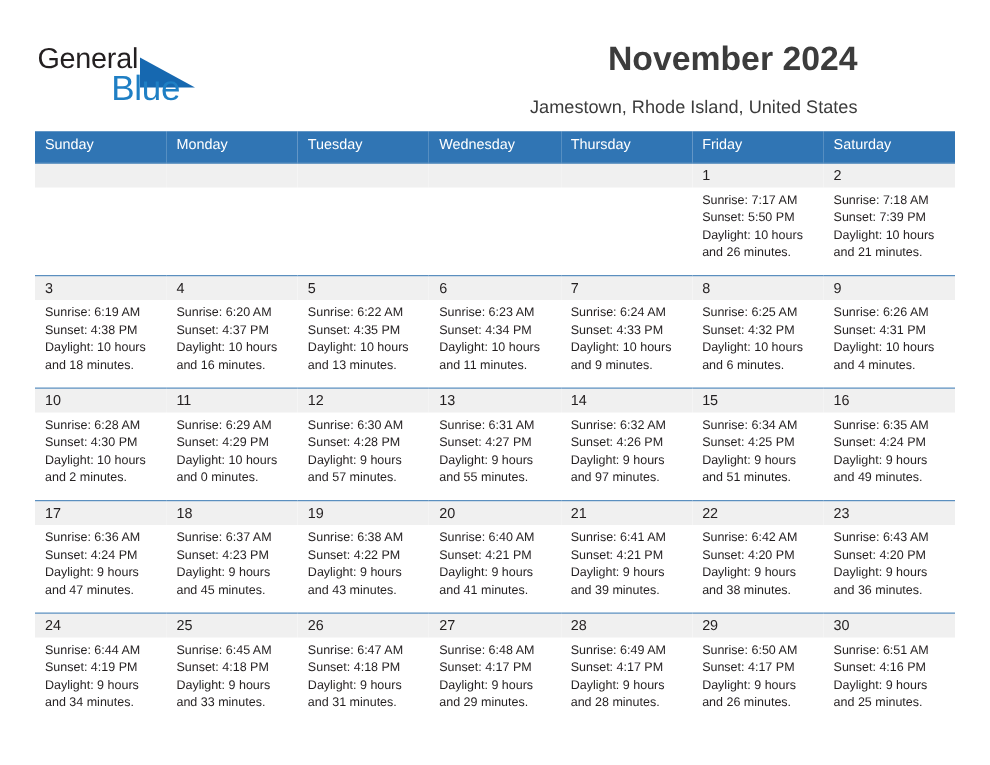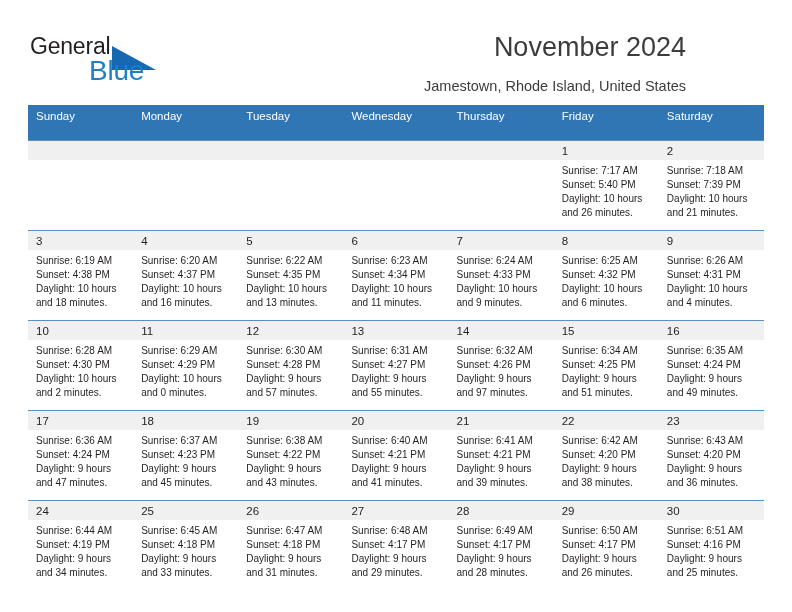--- a/index.html
+++ b/index.html
@@ -60,21 +60,21 @@
   }
 
   .title {
     position: absolute;
     right: 38px;
     top: 32px;
     font-size: 27px;
     color: #3c3c3c;
     white-space: nowrap;
     text-align: center;
-    font-weight: normal;
+    font-weight: bold;
   }
   .subtitle {
     position: absolute;
     right: 38px;
     top: 78px;
     font-size: 14.5px;
     color: #3c3c3c;
     white-space: nowrap;
     text-align: center;
   }
@@ -87,21 +87,21 @@
     width: 736px;
     border-collapse: collapse;
     table-layout: fixed;
   }
   .calendar th {
     background: #3075b4;
     color: #ffffff;
     font-size: 11.5px;
     font-weight: normal;
     text-align: left;
-    padding: 5px 0 18px 8px;
+    padding: 5px 0 8px 8px;
     height: 19px;
     box-sizing: border-box;
     border: none;
   }
   .calendar td {
     vertical-align: top;
     padding: 0;
     border-top: 1px solid #5b8fbf;
     height: 90px;
     box-sizing: border-box;
@@ -200,21 +200,21 @@
               <div></div>
               <div></div>
               <div></div>
               <div></div>
             </div>
           </td>
           <td>
             <div class="daynum">1</div>
             <div class="info">
               <div>Sunrise: 7:17 AM</div>
-              <div>Sunset: 5:40 PM</div>
+              <div>Sunset: 5:50 PM</div>
               <div>Daylight: 10 hours</div>
               <div>and 26 minutes.</div>
             </div>
           </td>
           <td>
             <div class="daynum">2</div>
             <div class="info">
               <div>Sunrise: 7:18 AM</div>
               <div>Sunset: 7:39 PM</div>
               <div>Daylight: 10 hours</div>

